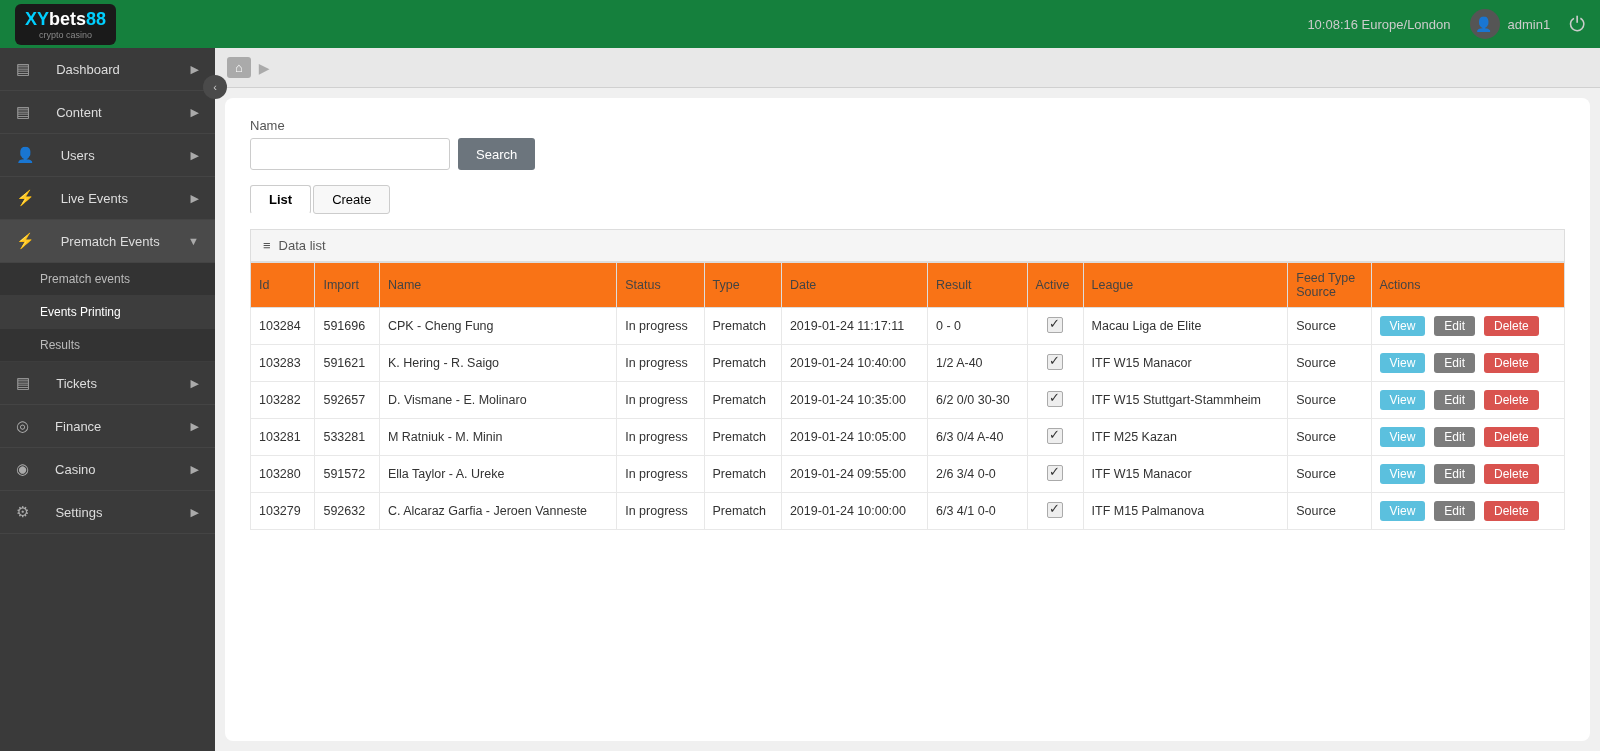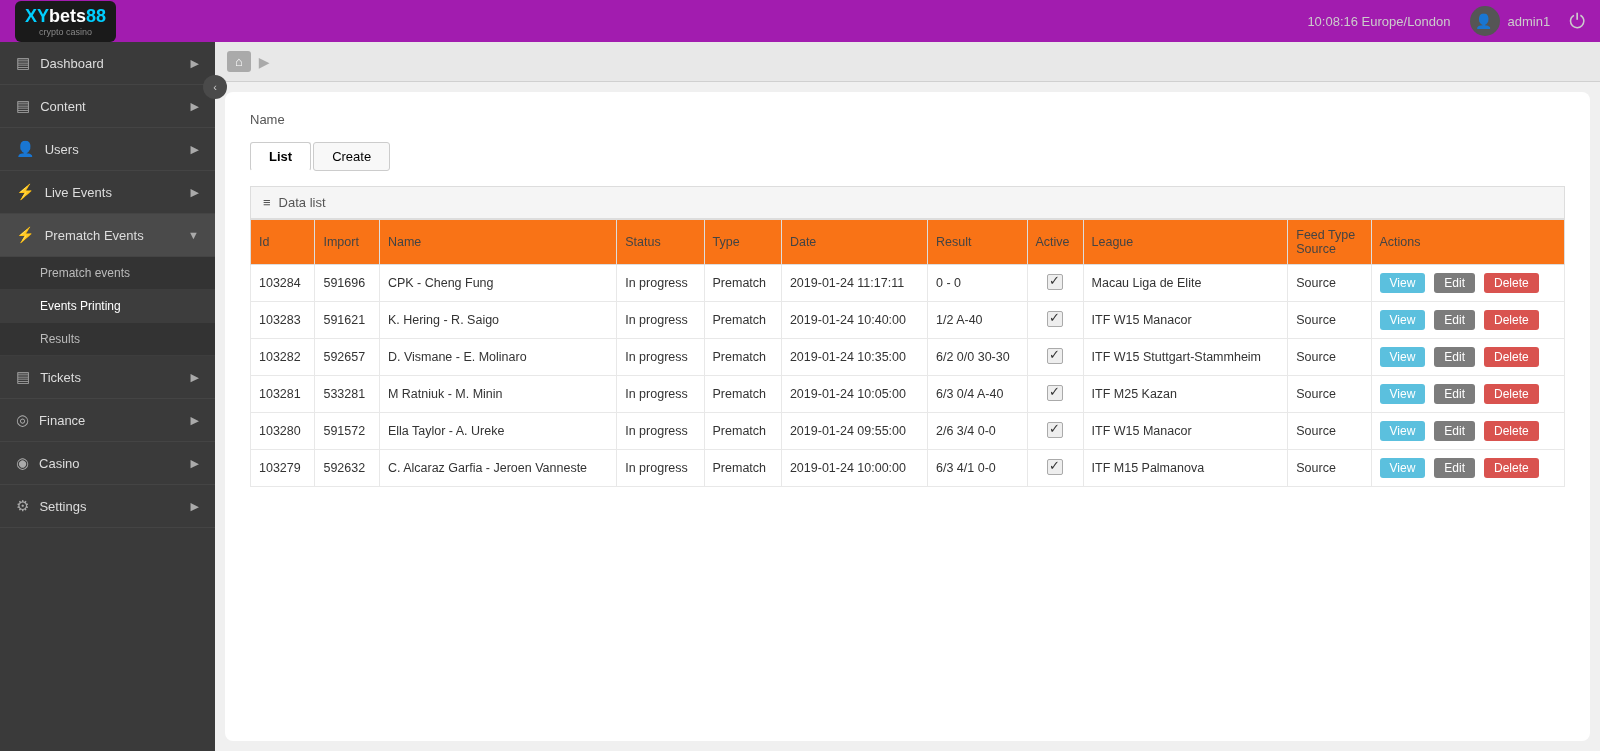--- a/index.html
+++ b/index.html
@@ -1,21 +1,21 @@
 <!DOCTYPE html>
 <html><head>
   <meta charset="utf-8">
   <style>
     * { box-sizing: border-box; margin: 0; padding: 0; }
     body { font-family: Arial, sans-serif; font-size: 13px; background: #f0f0f0; display: flex; flex-direction: column; height: 751px; overflow: hidden; }
 
     
     .topbar {
-      background: #a21caf;
-      height: 42px;
+      background: #15803d;
+      height: 48px;
       display: flex;
       align-items: center;
       justify-content: space-between;
       padding: 0 15px;
       flex-shrink: 0;
     }
     .topbar-logo {
       display: flex;
       align-items: center;
     }
@@ -101,21 +101,21 @@
       cursor: pointer;
       border-bottom: 1px solid #444;
     }
     .sidebar-item.active { background: #4a4a4a; }
     .sidebar-item-left {
       display: flex;
       align-items: center;
       gap: 10px;
     }
     .sidebar-icon { font-size: 15px; color: #aaa; }
-    .sidebar-label { font-size: 13px; }
+    .sidebar-label { font-size: 13px; margin-left: 16px; }
     .sidebar-arrow { color: #aaa; font-size: 11px; }
 
     
     .submenu { background: #333; }
     .submenu-item {
       padding: 9px 16px 9px 40px;
       color: #bbb;
       cursor: pointer;
       font-size: 12px;
       border-bottom: 1px solid #3d3d3d;
@@ -377,20 +377,24 @@
 
     <div class="breadcrumb-bar">
       <div class="breadcrumb-home">⌂</div>
       <span class="breadcrumb-arrow">▶</span>
     </div>
 
     <div class="page-content">
 
       <div class="search-section">
         <div class="search-label">Name</div>
+        <div class="search-row">
+          <input class="search-input" type="text" placeholder="" style="">
+          <button class="search-btn">Search</button>
+        </div>
       </div>
 
       <div class="tabs-row">
         <button class="tab-btn active">List</button>
         <button class="tab-btn">Create</button>
       </div>
 
       <div class="data-list-header">
         <span>≡</span>
         <span>Data list</span>

